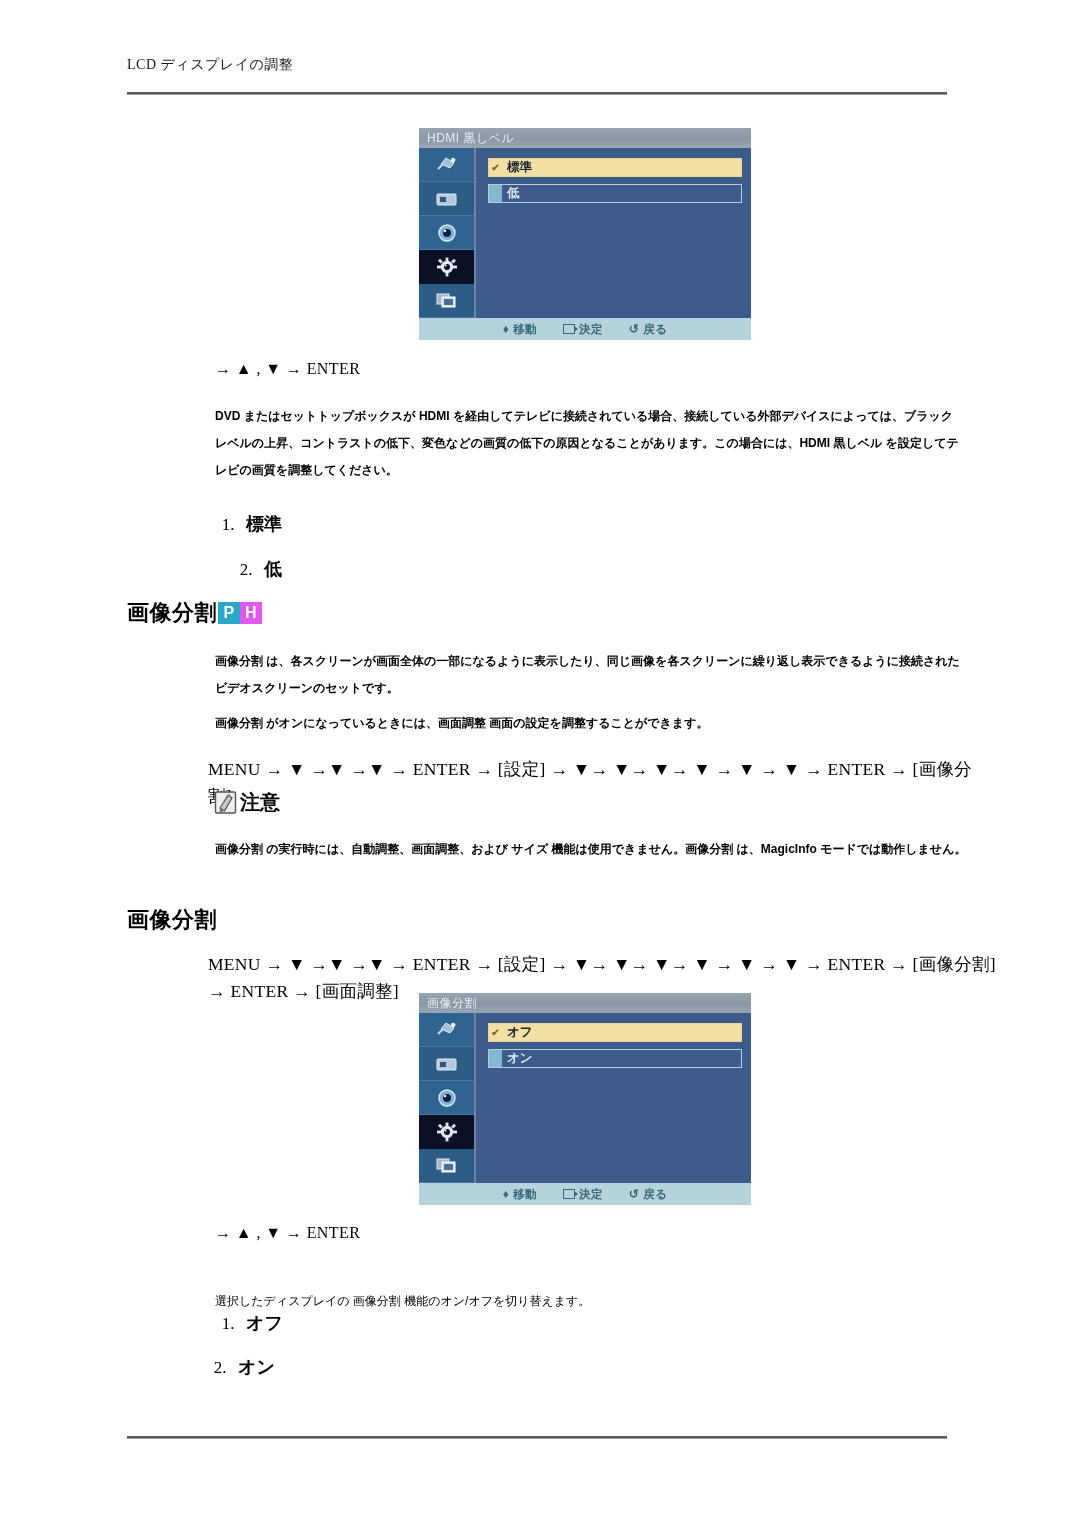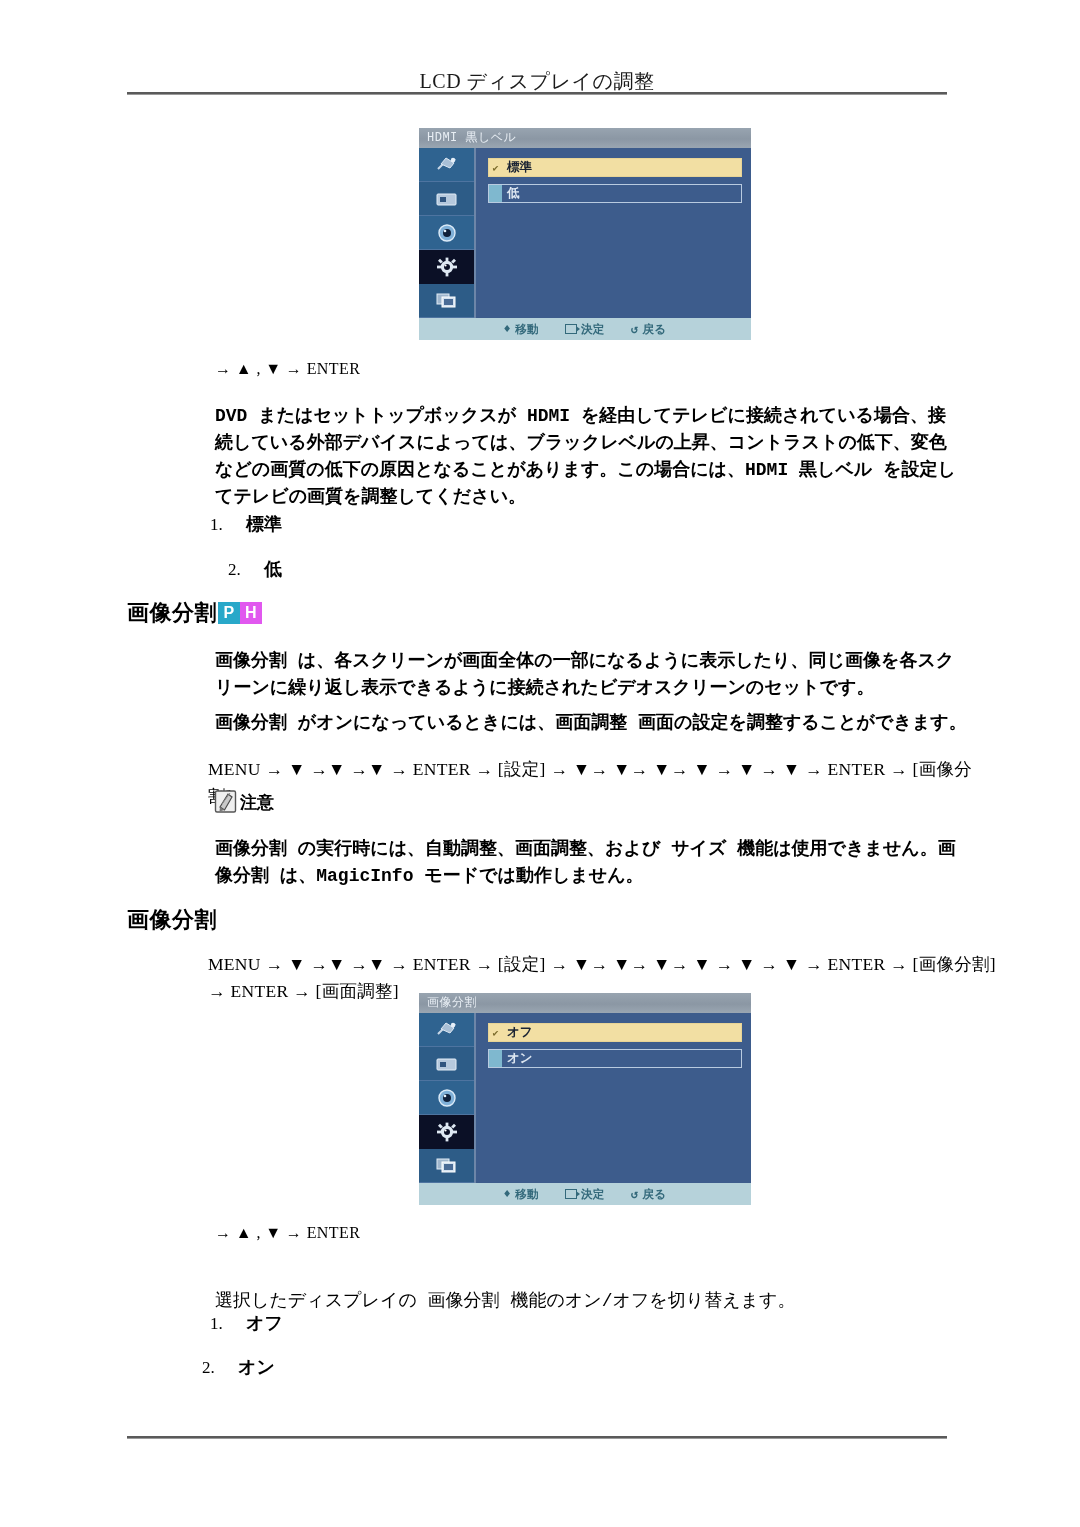--- a/index.html
+++ b/index.html
@@ -13,24 +13,24 @@
     position: relative;
     font-family: "Liberation Serif", "DejaVu Serif", serif;
     color: #000000;
     overflow: hidden;
   }
 
   
   .page-header {
     position: absolute;
     left: 127px;
-    top: 68px;
+    top: 56px;
     width: 820px;
-    text-align: center;
-    font-size: 20px;
+    text-align: left;
+    font-size: 14px;
     letter-spacing: 0.5px;
     color: #1a1a1a;
   }
   .header-rule {
     position: absolute;
     left: 127px;
     top: 92px;
     width: 820px;
     height: 2px;
     background: #5a5a5a;
@@ -42,22 +42,22 @@
     top: 1436px;
     width: 820px;
     height: 2px;
     background: #5a5a5a;
     border-bottom: 1px solid #9a9a9a;
   }
 
   
   .body-text {
     position: absolute;
-    font-family: Liberation Mono, monospace;
-    font-size: 18px;
+    font-family: Liberation Sans, sans-serif;
+    font-size: 12px;
     line-height: 27px;
     color: #000;
     font-weight: 600;
   }
   .nav-line {
     position: absolute;
     font-family: "Liberation Serif", "DejaVu Serif", serif;
     font-size: 17.5px;
     line-height: 27px;
     color: #000;
@@ -95,54 +95,55 @@
     font-family: "Liberation Sans", "DejaVu Sans", sans-serif;
     font-size: 16px;
     font-weight: 700;
     line-height: 1;
   }
 
   .num-item {
     position: absolute;
     font-family: "Liberation Serif", "DejaVu Serif", serif;
     font-size: 17px;
+    text-align: center;
   }
   .num-item .num {
     display: inline-block;
     width: 36px;
   }
   .num-item .val {
     font-family: "Liberation Sans", "DejaVu Sans", sans-serif;
     font-weight: 700;
     font-size: 18px;
   }
 
   .note-head {
     position: absolute;
     display: flex;
-    align-items: center;
+    align-items: flex-end;
     font-family: "Liberation Sans", "DejaVu Sans", sans-serif;
-    font-size: 17px;
+    font-size: 20px;
     font-weight: 700;
   }
   .note-icon {
     width: 26px;
     height: 26px;
     margin-right: 1px;
     display: block;
   }
 
   
   .osd {
     position: absolute;
     width: 332px;
     height: 212px;
     background: #3d5c8c;
     box-sizing: border-box;
-    font-family: Liberation Mono, monospace;
+    font-family: Liberation Sans, sans-serif;
     user-select: none;
   }
   .osd-title {
     height: 20px;
     background: #8e9aa6;
     color: #e8eef4;
     font-size: 12px;
     line-height: 20px;
     padding-left: 8px;
     box-sizing: border-box;

